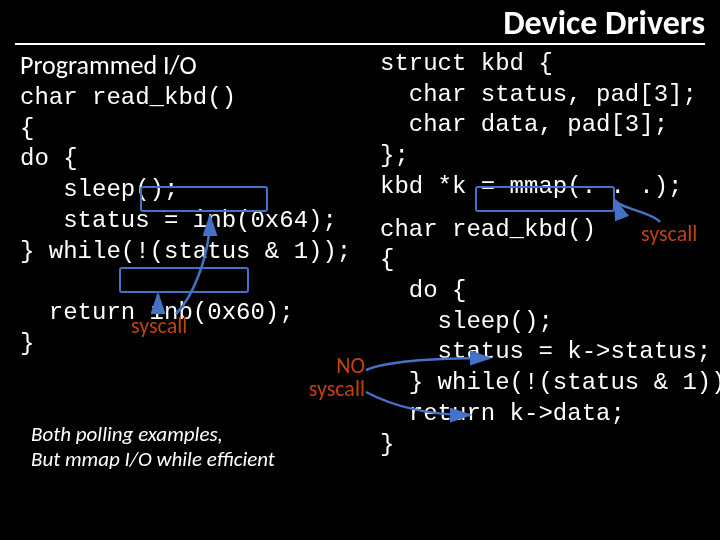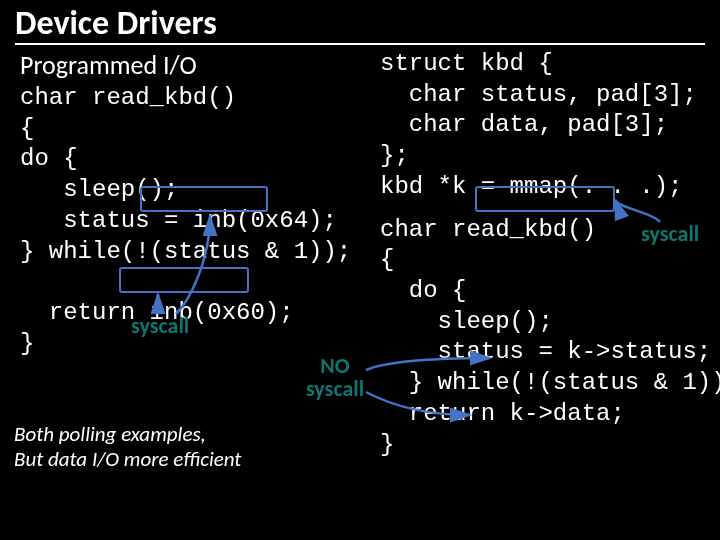--- a/index.html
+++ b/index.html
@@ -6,21 +6,21 @@
   body {
     background: #000;
     color: #fff;
     width: 720px;
     height: 540px;
     font-family: Calibri, "Segoe UI", sans-serif;
     position: relative;
     overflow: hidden;
   }
   .title {
-    text-align: left;
+    text-align: right;
     font-size: 34px;
     font-weight: 700;
     padding-top: 2px;
     border-bottom: 2px solid #fff;
     width: 690px;
     margin: 0 auto 4px auto;
   }
   .columns {
     display: flex;
     padding: 0 10px;
@@ -47,28 +47,28 @@
   .box {
     border: 2px solid #4472c4;
     border-radius: 3px;
     position: absolute;
     pointer-events: none;
   }
   .annot {
     position: absolute;
     font-family: Calibri, "Segoe UI", sans-serif;
     font-size: 22px;
-    color: #0f766e;
-    font-weight: bold;
+    color: #c2410c;
   }
   .note {
     position: absolute;
     font-style: italic;
     font-size: 21px;
     line-height: 1.2;
+    margin-left: 17px;
   }
   svg.arrows {
     position: absolute;
     top: 0; left: 0;
     width: 720px; height: 540px;
     pointer-events: none;
   }
 </style>
 </head>
 <body>
@@ -105,28 +105,28 @@
 }</div>
   </div>
 </div>
 
 <div class="box" style="left:140px; top:186px; width:128px; height:26px;"></div>
 <div class="box" style="left:119px; top:267px; width:130px; height:26px;"></div>
 <div class="box" style="left:475px; top:186px; width:140px; height:26px;"></div>
 
 <div class="annot" style="left:131px; top:312px;">syscall</div>
 <div class="annot" style="left:641px; top:220px;">syscall</div>
-<div class="annot" style="left:305px; top:354px; text-align:center; width:60px; line-height:1.05;">
+<div class="annot" style="left:305px; top:354px; text-align:right; width:60px; line-height:1.05;">
   <span>NO</span><br>
   <span>syscall</span>
 </div>
 
 <div class="note" style="left:14px; top:422px;">
   <span>Both polling examples,</span><br>
-  <span>But data I/O more efficient</span>
+  <span>But mmap I/O while efficient</span>
 </div>
 
 <svg class="arrows">
   <defs>
     <marker id="ah" markerWidth="10" markerHeight="10" refX="8" refY="3" orient="auto">
       <path d="M0,0 L9,3 L0,6 Z" fill="#4472c4"></path>
     </marker>
   </defs>
 
   <path d="M158,314 L158,294" stroke="#4472c4" stroke-width="2.5" fill="none" marker-end="url(#ah)"></path>

